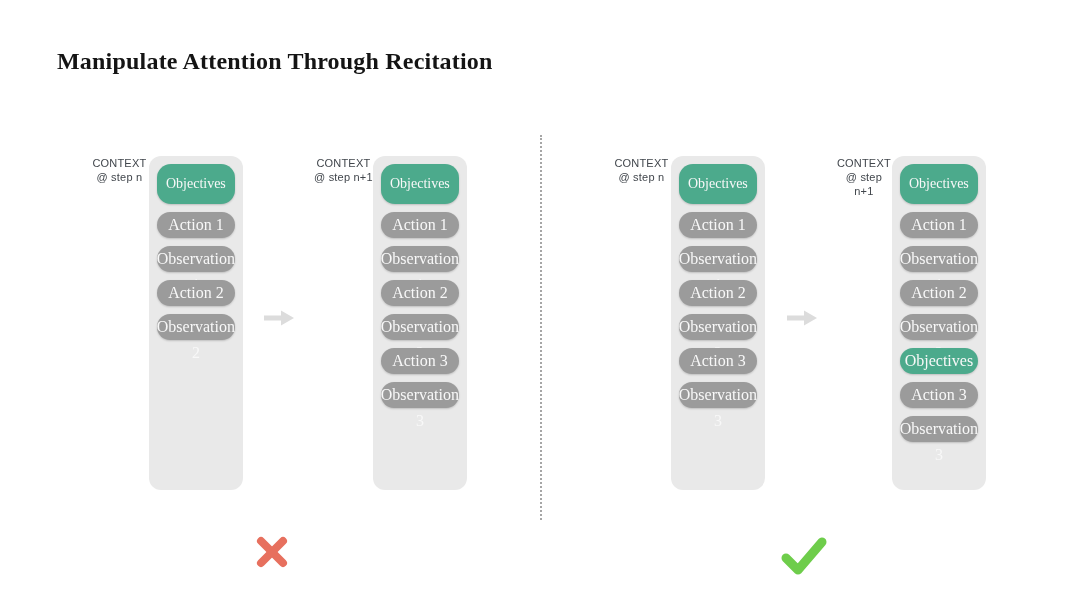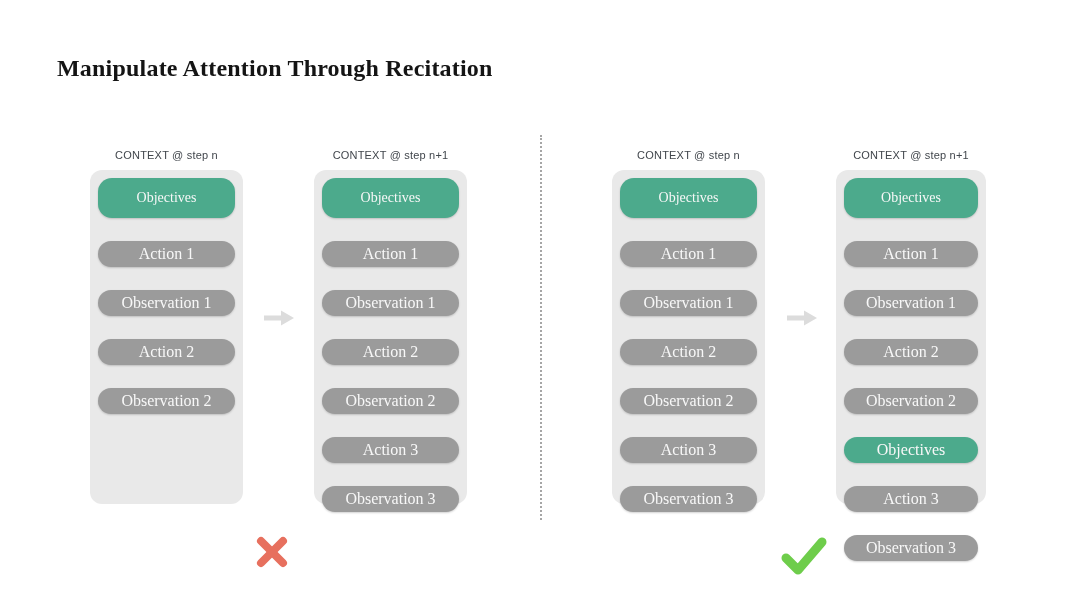--- a/index.html
+++ b/index.html
@@ -11,33 +11,33 @@
   .stage {
     position: relative;
     width: 1080px;
     height: 608px;
     background: #ffffff;
     overflow: hidden;
   }
   .slide-title {
     position: absolute;
     left: 57px;
-    top: 55px;
+    top: 48px;
     font-family: "Liberation Serif", serif;
     font-weight: 700;
     font-size: 24px;
     color: #141414;
     letter-spacing: 0.2px;
     margin: 0;
   }
   .context-column {
     position: absolute;
-    top: 148px;
+    top: 156px;
     display: flex;
-    flex-direction: column;
+    flex-direction: row;
   }
   .col-1 { left: 90px;  width: 153px; }
   .col-2 { left: 314px; width: 153px; }
   .col-3 { left: 612px; width: 153px; }
   .col-4 { left: 836px; width: 150px; }
   .column-header {
     text-align: center;
     font-size: 11px;
     color: #41464c;
     height: 14px;
@@ -46,21 +46,21 @@
     letter-spacing: 0.2px;
   }
   .context-container {
     background: var(--container-gray, #e9e9e9);
     border-radius: 12px;
     height: 334px;
     padding: 8px;
     box-sizing: border-box;
     display: flex;
     flex-direction: column;
-    gap: 23px;
+    gap: 8px;
   }
   .box {
     height: 26px;
     line-height: 26px;
     border-radius: 13px;
     text-align: center;
     font-family: "Liberation Serif", serif;
     font-size: 16px;
     color: #f8f8f8;
     box-shadow: 0 1px 2px rgba(0,0,0,0.18);

